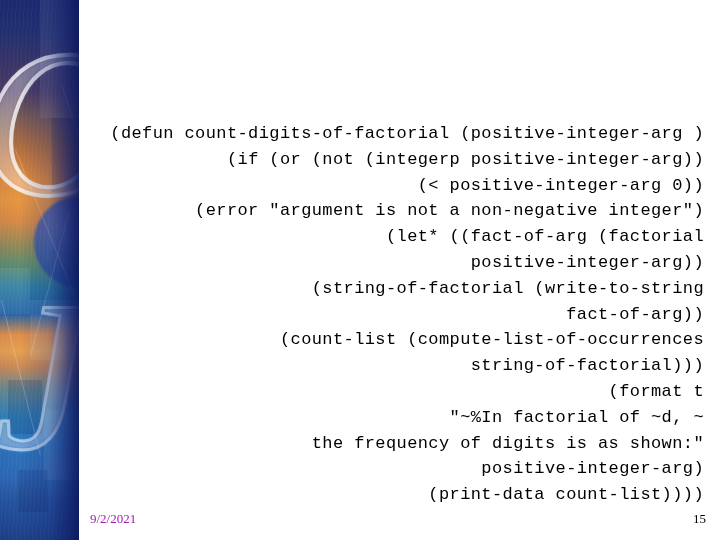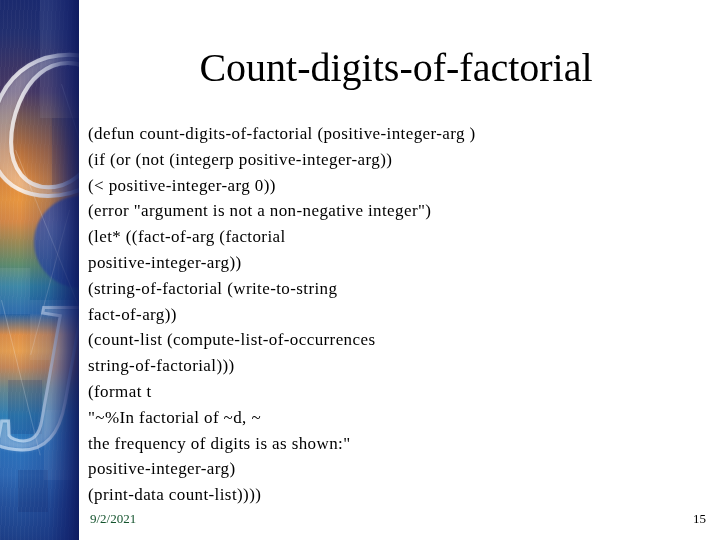--- a/index.html
+++ b/index.html
@@ -143,42 +143,42 @@
     color: #000000;
     white-space: nowrap;
   }
 
   
   #code-body {
     position: absolute;
     left: 88px;
     top: 121px;
     width: 616px;
-    text-align: left;
-    font-family: Liberation Serif, serif;
+    text-align: right;
+    font-family: Liberation Mono, monospace;
     font-size: 17px;
     line-height: 25.8px;
     letter-spacing: 0.4px;
     color: #000000;
     white-space: pre;
   }
   #code-body .code-line {
     display: block;
     white-space: pre;
   }
 
   
   #footer-date {
     position: absolute;
     left: 90px;
     top: 511px;
     font-family: "Liberation Serif", "DejaVu Serif", serif;
     font-size: 13px;
     line-height: 16px;
-    color: #14532d;
+    color: #a21caf;
   }
   #footer-page {
     position: absolute;
     right: 14px;
     top: 511px;
     font-family: "Liberation Serif", "DejaVu Serif", serif;
     font-size: 13px;
     line-height: 16px;
     color: #000000;
     text-align: right;
@@ -207,20 +207,19 @@
     <div class="deco-line" style="left:70px; top:210px; width:150px; height:1px; transform:rotate(105deg);"></div>
     <div class="deco-line" style="left:2px;  top:300px; width:160px; height:1px; transform:rotate(76deg);"></div>
 
     <span class="deco-glyph g1">O</span>
     <span class="deco-glyph g2">J</span>
 
     <div class="deco-layer deco-grain"></div>
     <div class="deco-layer deco-shade-h"></div>
   </div>
 
-  <div id="title">Count-digits-of-factorial</div>
 
   <div id="code-body"><span class="code-line">(defun count-digits-of-factorial (positive-integer-arg )</span><span class="code-line">(if (or (not (integerp positive-integer-arg))</span><span class="code-line">(&lt; positive-integer-arg 0))</span><span class="code-line">(error "argument is not a non-negative integer")</span><span class="code-line">(let* ((fact-of-arg (factorial</span><span class="code-line">positive-integer-arg))</span><span class="code-line">(string-of-factorial (write-to-string</span><span class="code-line">fact-of-arg))</span><span class="code-line">(count-list (compute-list-of-occurrences</span><span class="code-line">string-of-factorial)))</span><span class="code-line">(format t</span><span class="code-line">"~%In factorial of ~d, ~</span><span class="code-line">the frequency of digits is as shown:"</span><span class="code-line">positive-integer-arg)</span><span class="code-line">(print-data count-list))))</span></div>
 
   <div id="footer-date">9/2/2021</div>
   <div id="footer-page">15</div>
 
 </div>
 
 </body></html>

